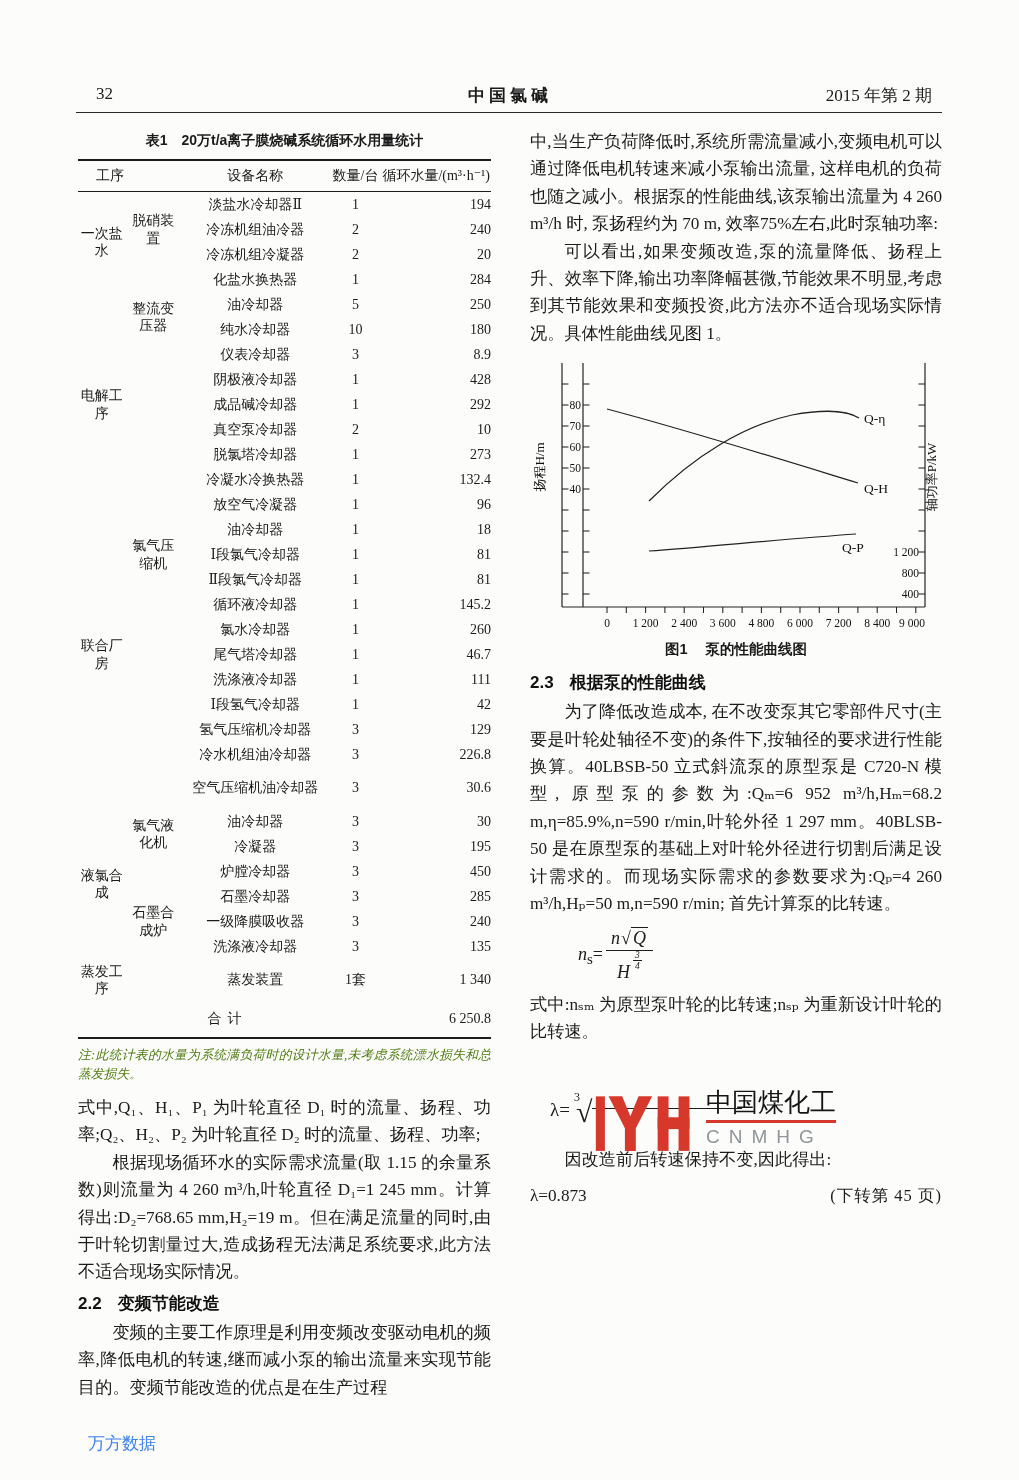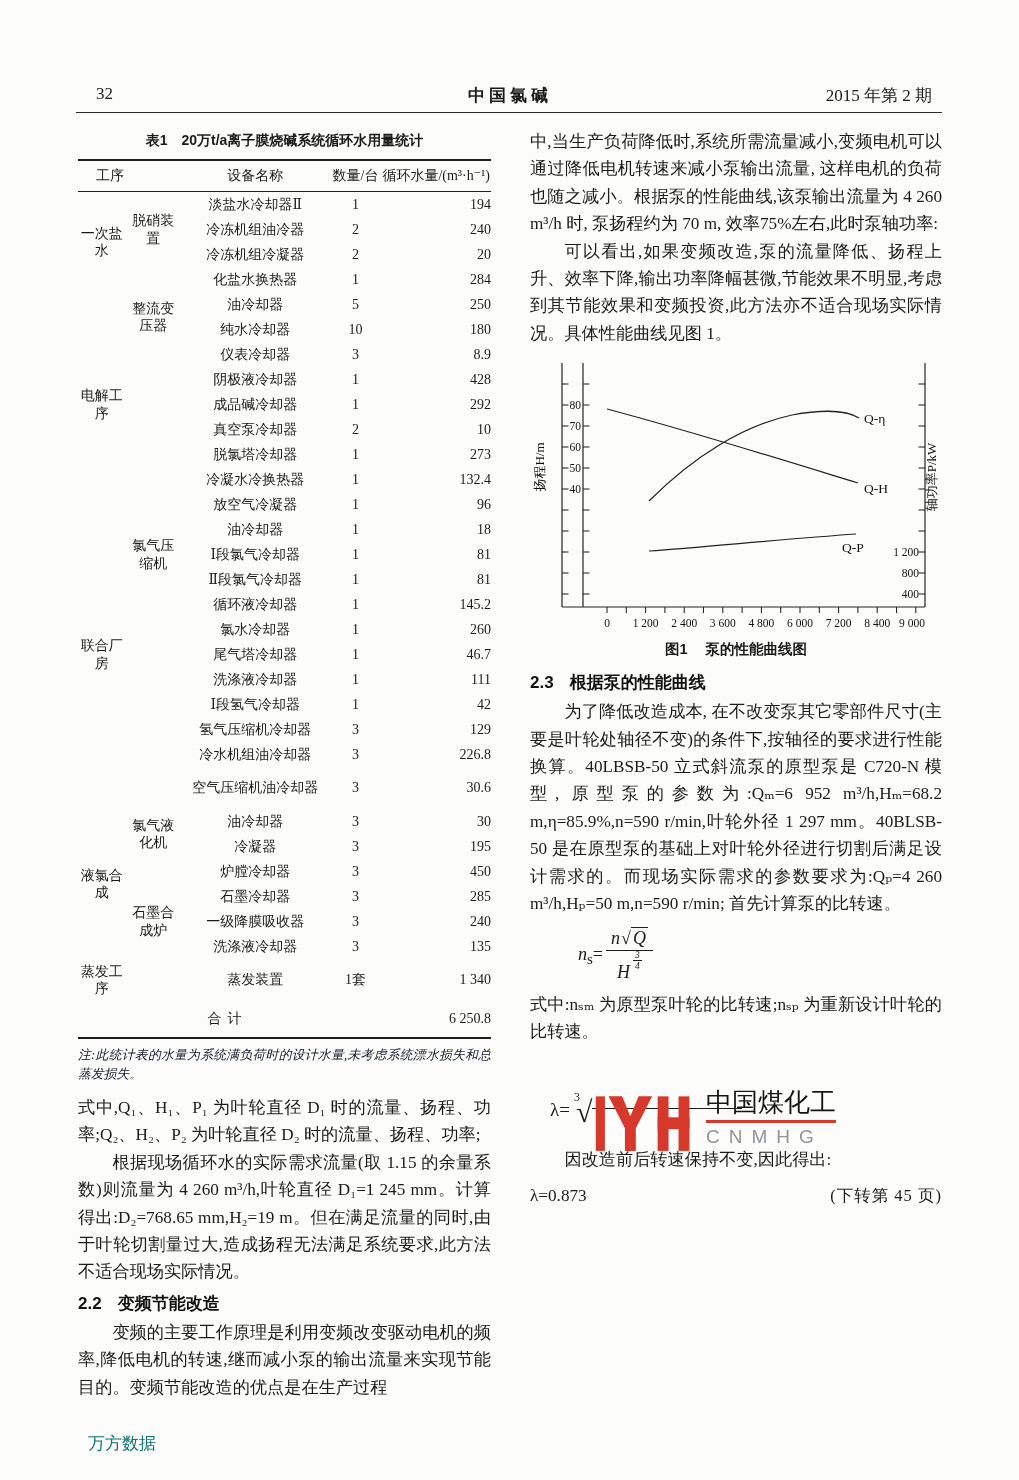--- a/index.html
+++ b/index.html
@@ -31,21 +31,21 @@
   table.wtab th.h-proc{text-align:left;padding-left:18px;}
   table.wtab td{height:25px;padding:0;vertical-align:middle;line-height:1.25;}
   td.g1{width:48px;text-align:center;}
   td.g2{width:56px;text-align:center;}
   td.nm{width:150px;text-align:center;padding:0 14px;}
   td.qt{width:52px;text-align:center;}
   td.fl{width:107px;text-align:right;padding-right:38px;}
   tr.tall td{height:42px;}
   tr.totalr td{height:36px;}
   td.total{text-align:center;letter-spacing:6px;}
-  .tnote{margin-top:7px;font-size:12.8px;line-height:19px;text-align:justify;color:#0f172a;
+  .tnote{margin-top:7px;font-size:12.8px;line-height:19px;text-align:justify;color:#4d7c0f;
          font-style:italic;}
   
   .formula{margin:10px 0 8px 48px;font-size:18px;}
   .formula i{font-family:"Liberation Serif","DejaVu Serif",serif;}
   .frac{display:inline-block;text-align:center;vertical-align:middle;margin:0 3px;}
   .frac .num{display:block;border-bottom:1.3px solid #1b1b1b;padding:0 5px 1px 5px;font-style:italic;}
   .frac .den{display:block;padding-top:1px;font-style:italic;}
   .radical{margin-left:1px;}
   .radicand{border-top:1.3px solid #1b1b1b;padding:0 2px;}
   .expfrac{display:inline-block;vertical-align:super;margin-left:3px;position:relative;top:-2px;}
@@ -74,21 +74,21 @@
   .p7{top:131px;}
   .p7 .res{font-size:17.2px;}
   .p7 .cont{float:right;font-size:16.5px;letter-spacing:1px;}
   .wm{position:absolute;left:64px;top:36px;display:flex;align-items:flex-start;z-index:3;}
   .wm .txt{margin-left:12px;}
   .wm-cn{font-family:"Liberation Sans","DejaVu Sans",sans-serif;font-size:26px;color:#151515;
          border-bottom:3px solid #d6382c;padding-bottom:3px;line-height:30px;}
   .wm-en{font-family:"Liberation Sans","DejaVu Sans",sans-serif;font-size:19px;color:#8f959a;
          letter-spacing:9px;margin-top:3px;}
   
-  .foot{position:absolute;left:88px;top:1432px;font-size:17px;color:#0f766e;
+  .foot{position:absolute;left:88px;top:1432px;font-size:17px;color:#3b82f6;
         font-family:"Liberation Sans","DejaVu Sans",sans-serif;}
 </style>
 </head>
 <body>
 
 <div class="page">
 
   <div class="hdr">
     <span class="pg">32</span>
     <span class="jr">中国氯碱</span>

